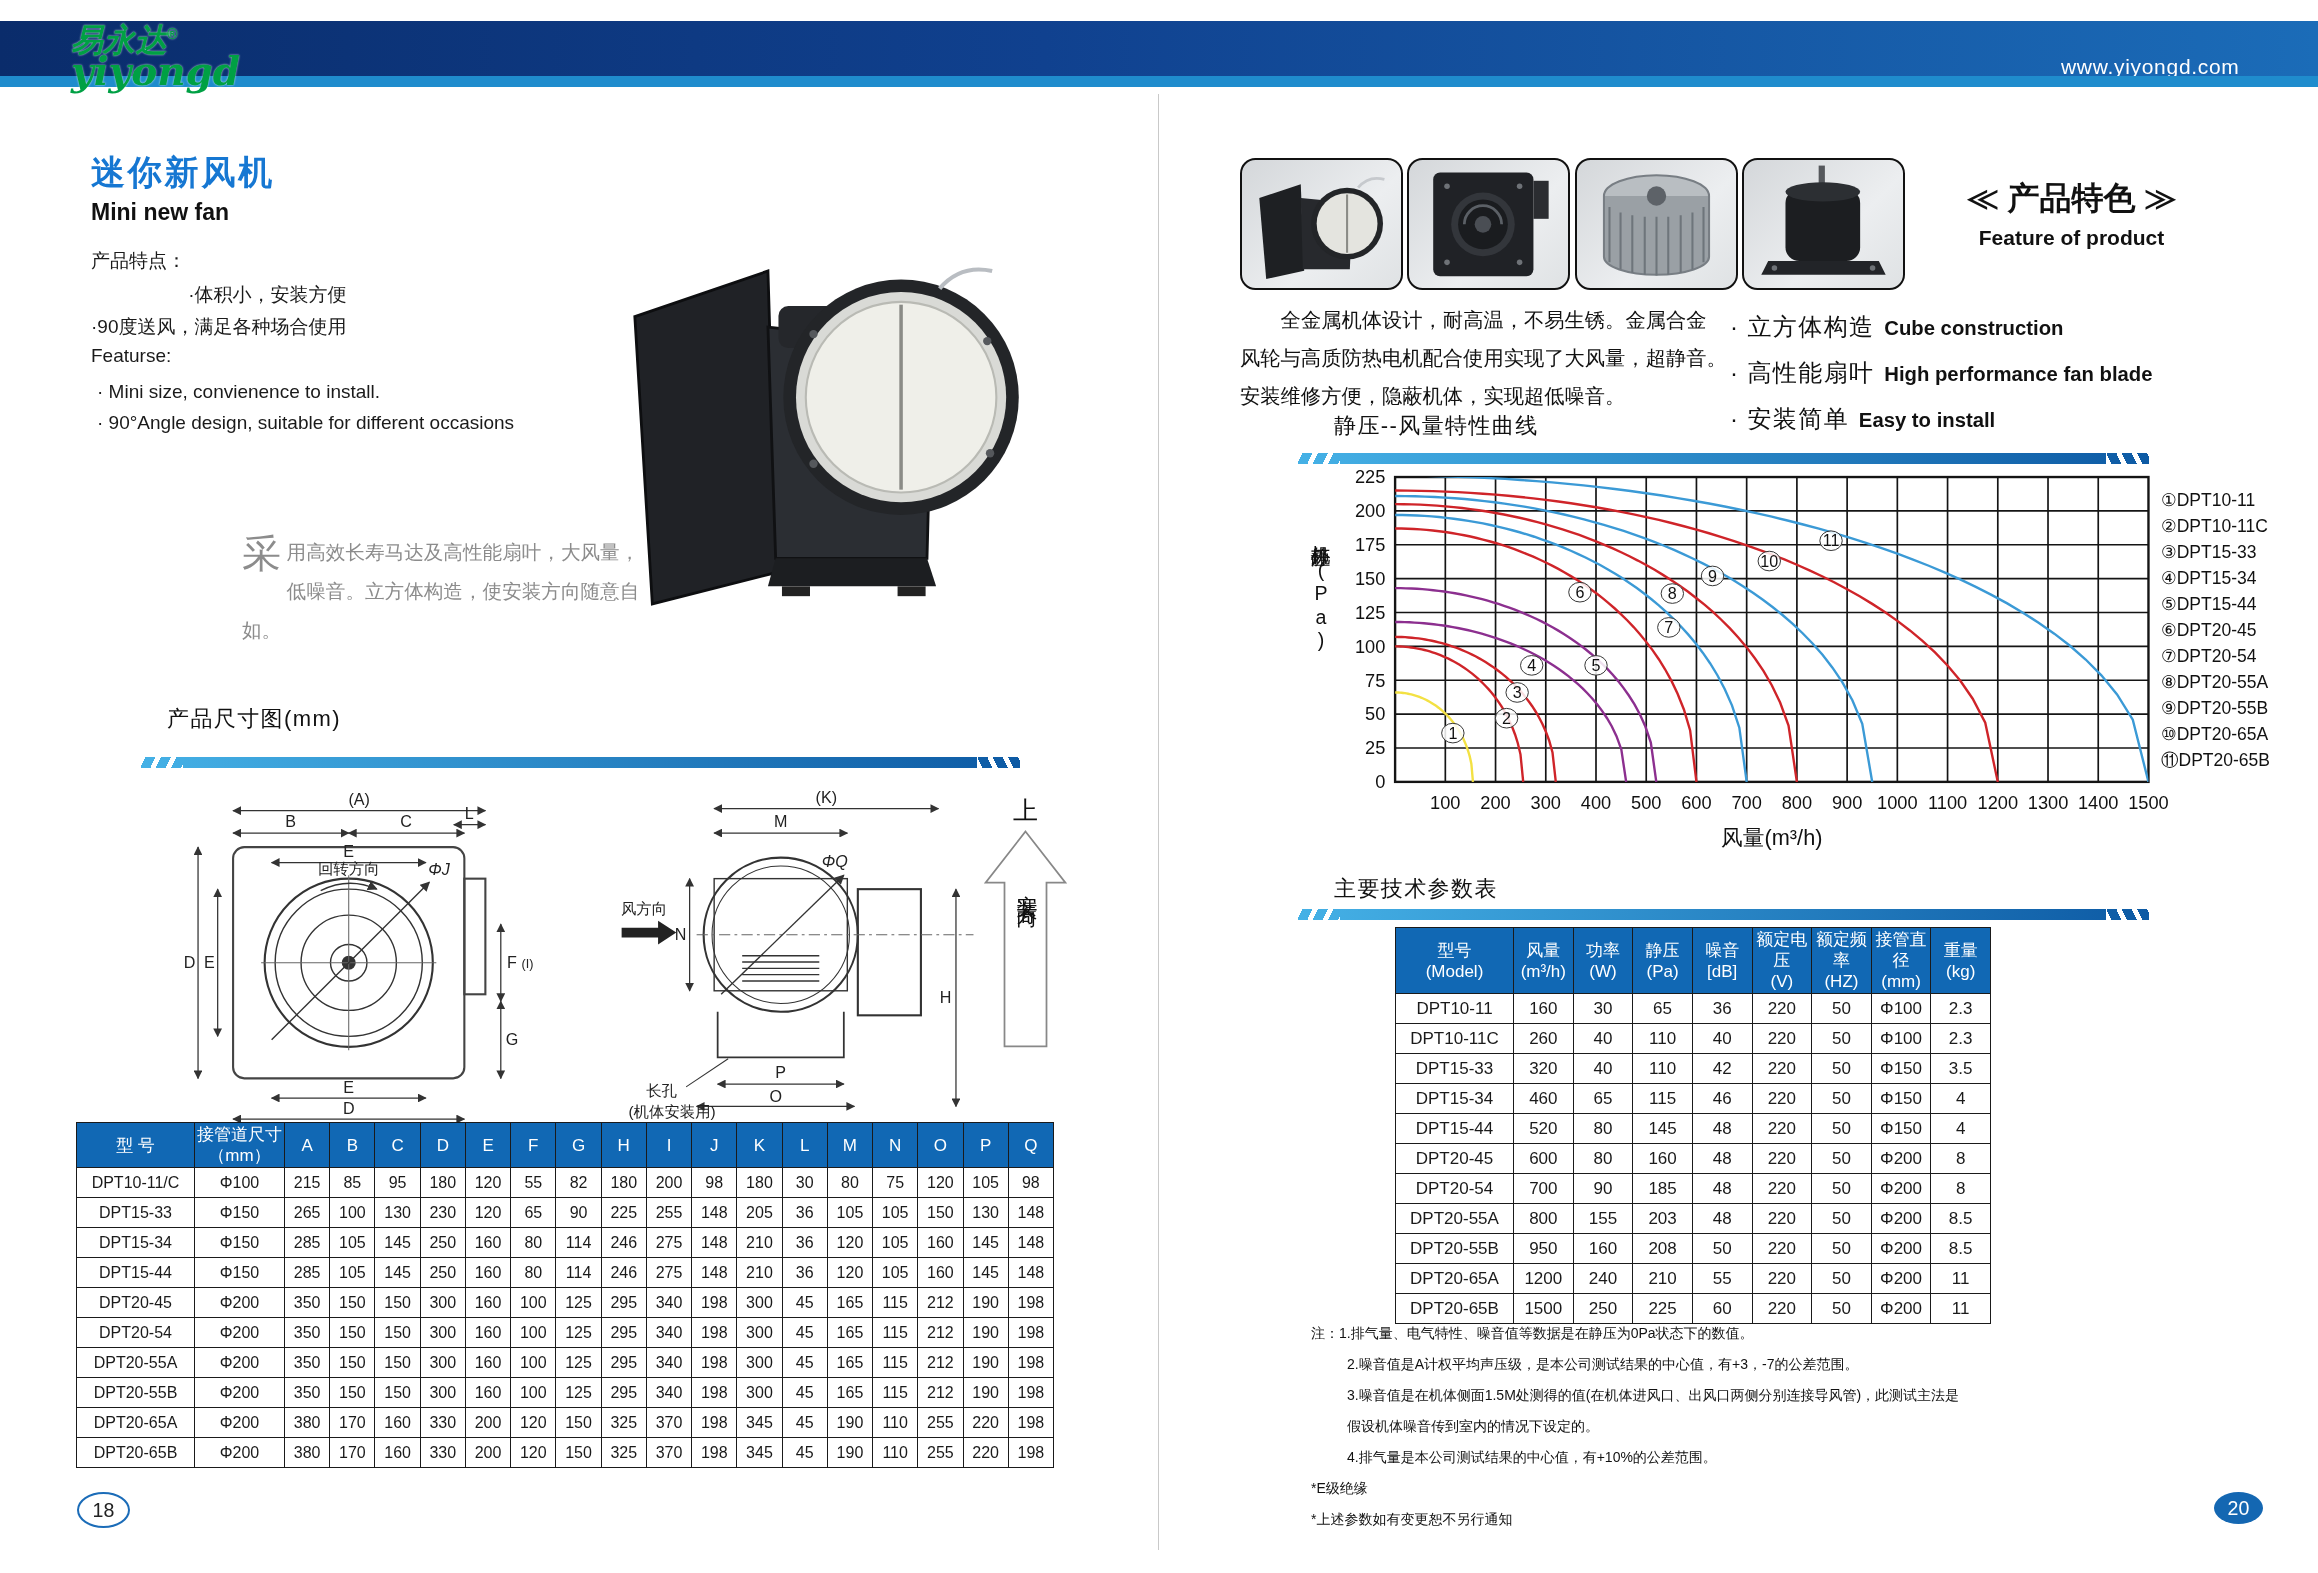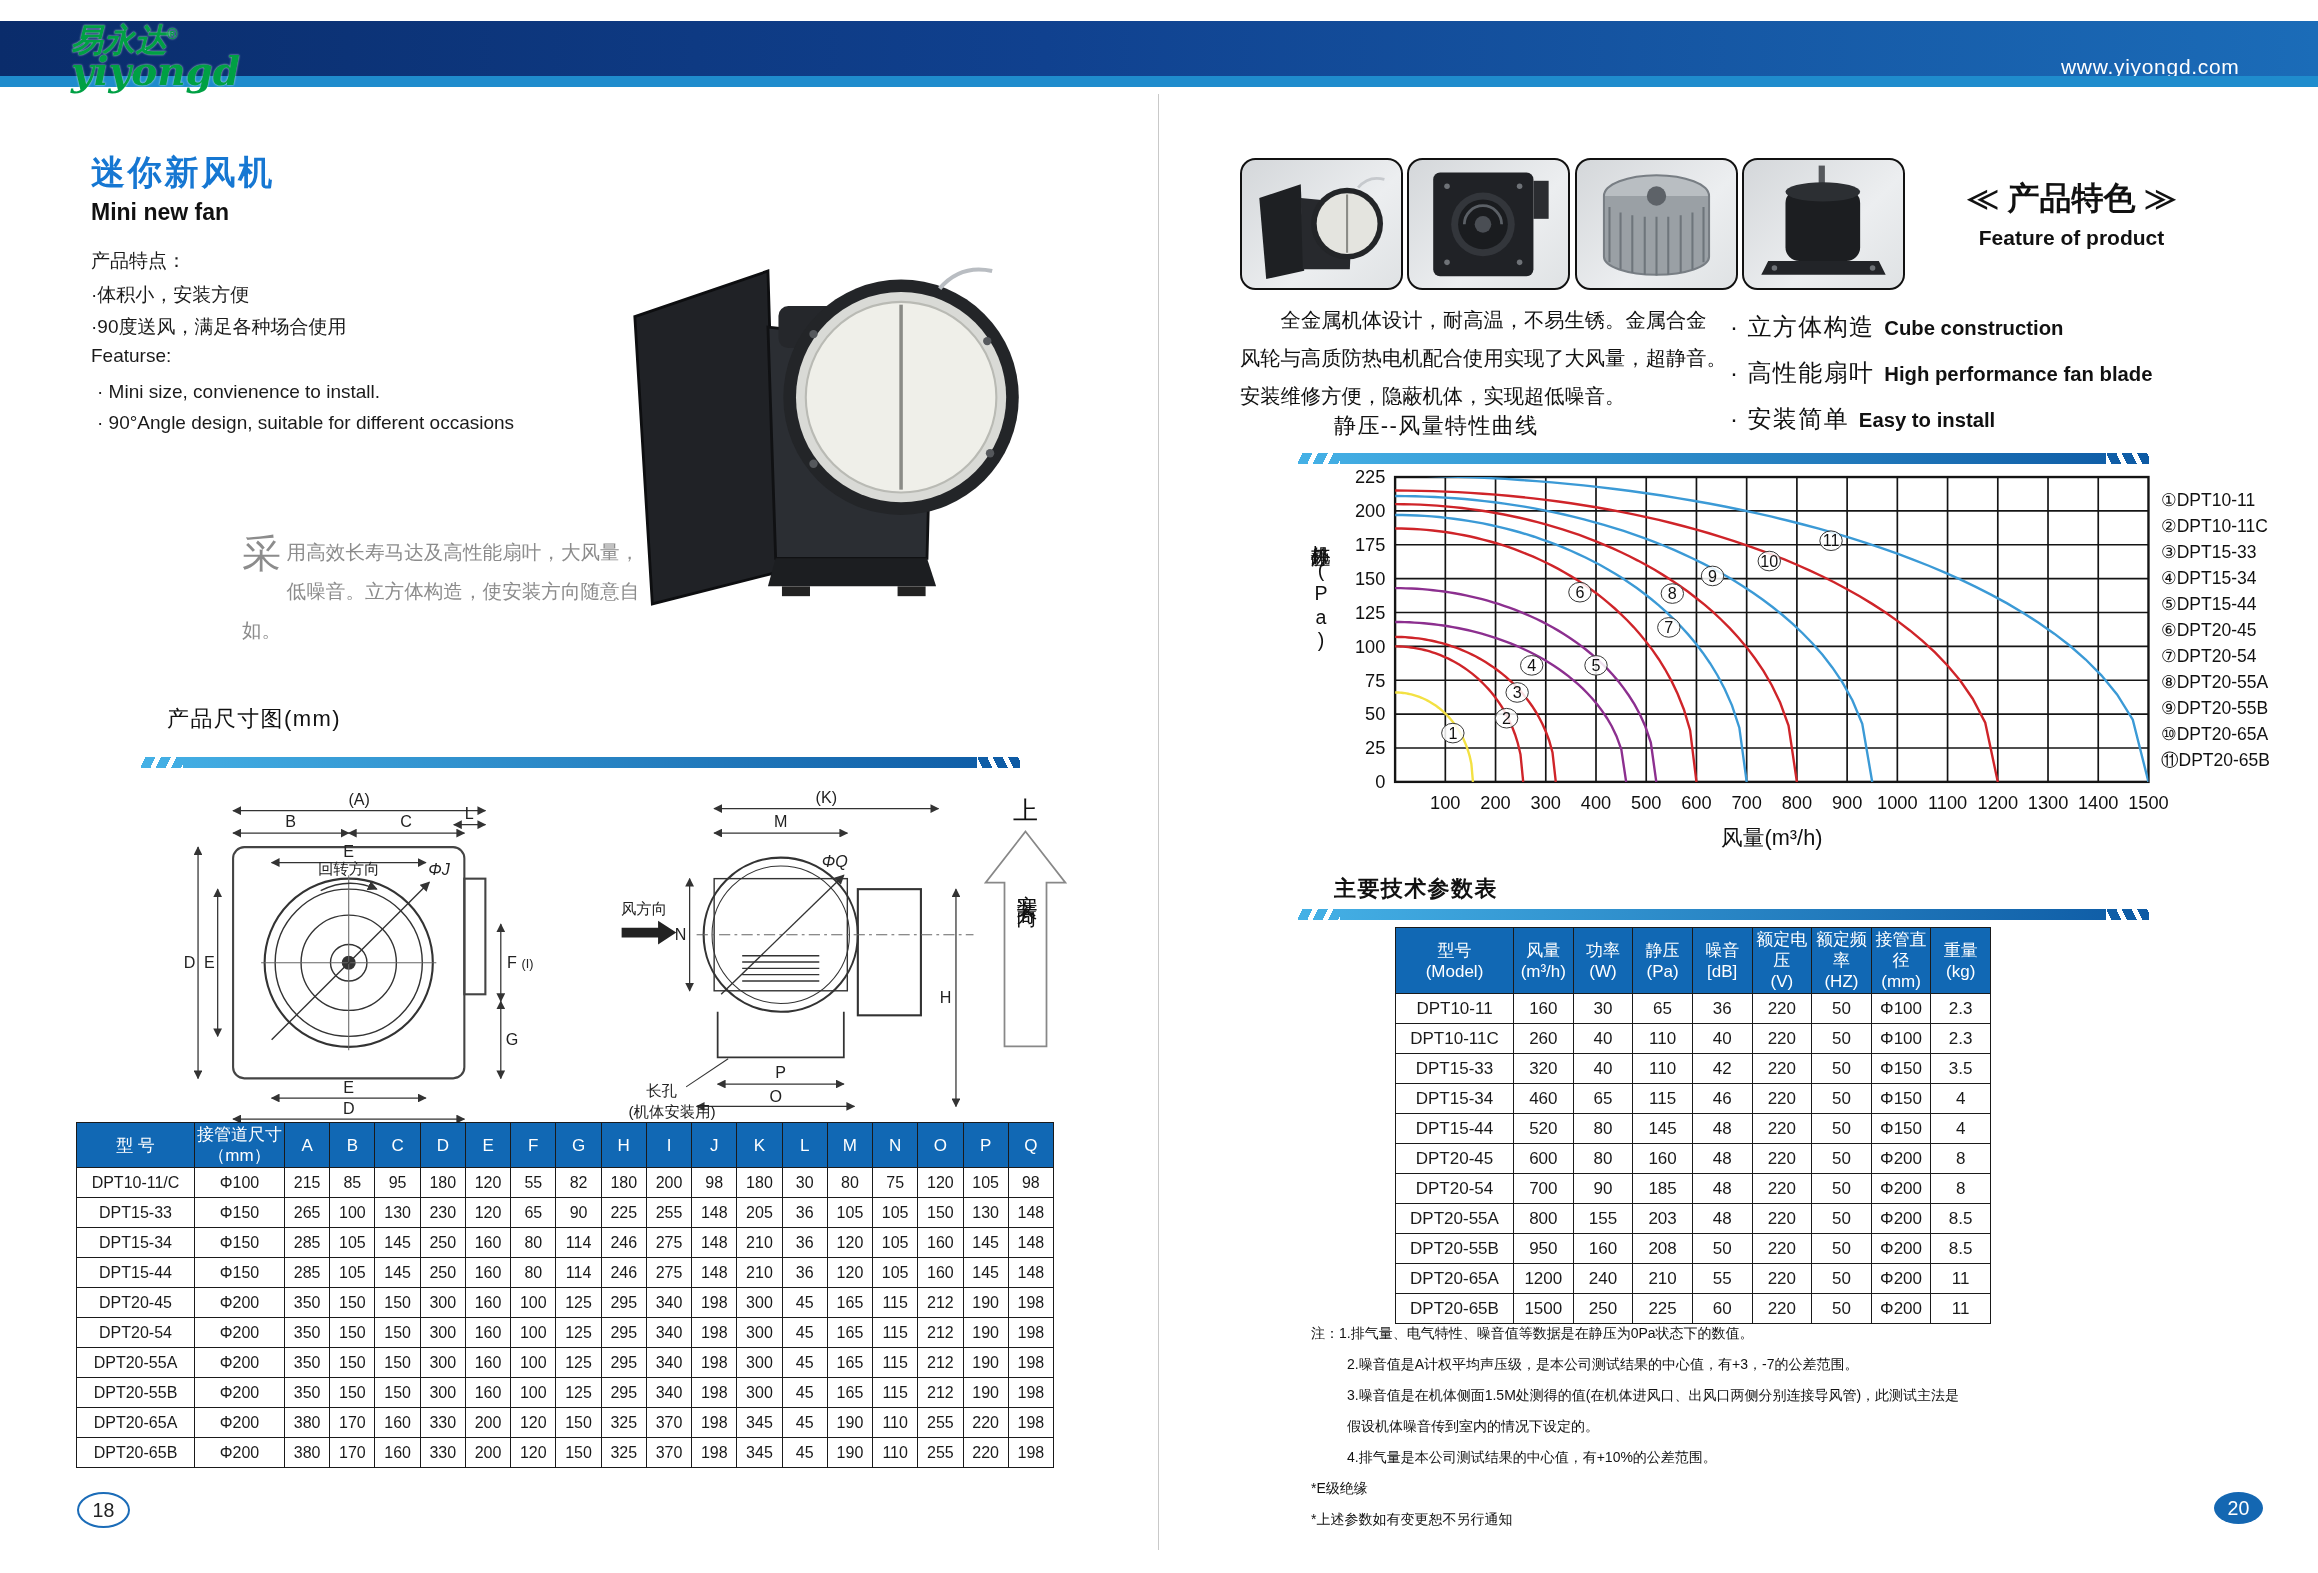--- a/index.html
+++ b/index.html
@@ -19,21 +19,21 @@
   .logo-cn .reg{font-size:14px;vertical-align:super;}
   .logo-en{font-size:39px;font-style:italic;font-weight:bold;color:#00a044;margin-top:-4.2px;
            font-family:"DejaVu Serif", serif;text-shadow:0 0 2.1px rgba(255,255,255,.8);}
 
   .divider{left:1158px;top:94px;width:1.4px;height:1456px;background:#c9c9c9;}
 
   
   .title-cn{left:91px;top:150px;font-size:34px;font-weight:bold;color:#1677d2;letter-spacing:2.8px;}
   .title-en{left:91px;top:199px;font-size:23px;font-weight:bold;color:#111;}
   .feat-head{left:91px;top:248px;font-size:19px;}
-  .feat-cn{left:91px;top:279px;font-size:19px;line-height:32px;}
+  .feat-cn{left:91px;top:279px;font-size:19px;line-height:32px;text-align:right;}
   .feat-en-head{left:91px;top:345px;font-size:19px;}
   .feat-en{left:97px;top:376px;font-size:19px;line-height:31px;}
 
   .photo-main{left:603px;top:222px;width:442px;height:412px;}
 
   .intro-left{left:242px;top:533px;width:403px;font-size:19.6px;line-height:39px;color:#8c8c8c;}
   .dropcap{float:left;font-size:39px;line-height:41px;margin-right:5.6px;color:#8c8c8c;}
 
   .section-title{font-size:22px;color:#111;letter-spacing:1.4px;}
   .sec1{left:167px;top:704px;}
@@ -73,21 +73,21 @@
   .feature-title{left:1928px;top:177px;width:287px;text-align:center;font-size:32px;font-weight:bold;color:#111;}
   .feature-title-en{left:1928px;top:226px;width:287px;text-align:center;font-size:21px;font-weight:bold;color:#111;}
   .intro-right{left:1240px;top:301px;width:495px;font-size:20.3px;line-height:38px;color:#111;}
   .intro-right .note-line:first-child{text-indent:2em;}
   .features-right{left:1730px;top:306px;}
   .features-right .feat-item{line-height:41px;}
   .features-right .cn{font-size:24px;color:#111;letter-spacing:1.4px;}
   .features-right .en{font-size:20.3px;font-weight:bold;color:#111;margin-left:9.8px;}
 
   .sec2{left:1334px;top:411px;text-align:center;}
-  .sec3{left:1334px;top:874px;font-weight:bold;}
+  .sec3{left:1334px;top:874px;}
 
   .chart-wrap{left:1304px;top:463px;width:876px;height:403px;}
   .ylabel{left:1308px;top:530px;font-size:19.6px;color:#111;letter-spacing:1.4px;}
   .legend{left:2161px;top:487px;width:158px;}
   .legend-item{font-size:17.5px;line-height:26px;color:#111;white-space:nowrap;}
 
   .notes{left:1311px;top:1318px;width:827px;font-size:14px;line-height:31px;color:#111;}
   .notes .note-line:nth-child(n+2):nth-child(-n+5){padding-left:36px;}
   .notes .note-line:nth-child(4){padding-left:56px;}
 

